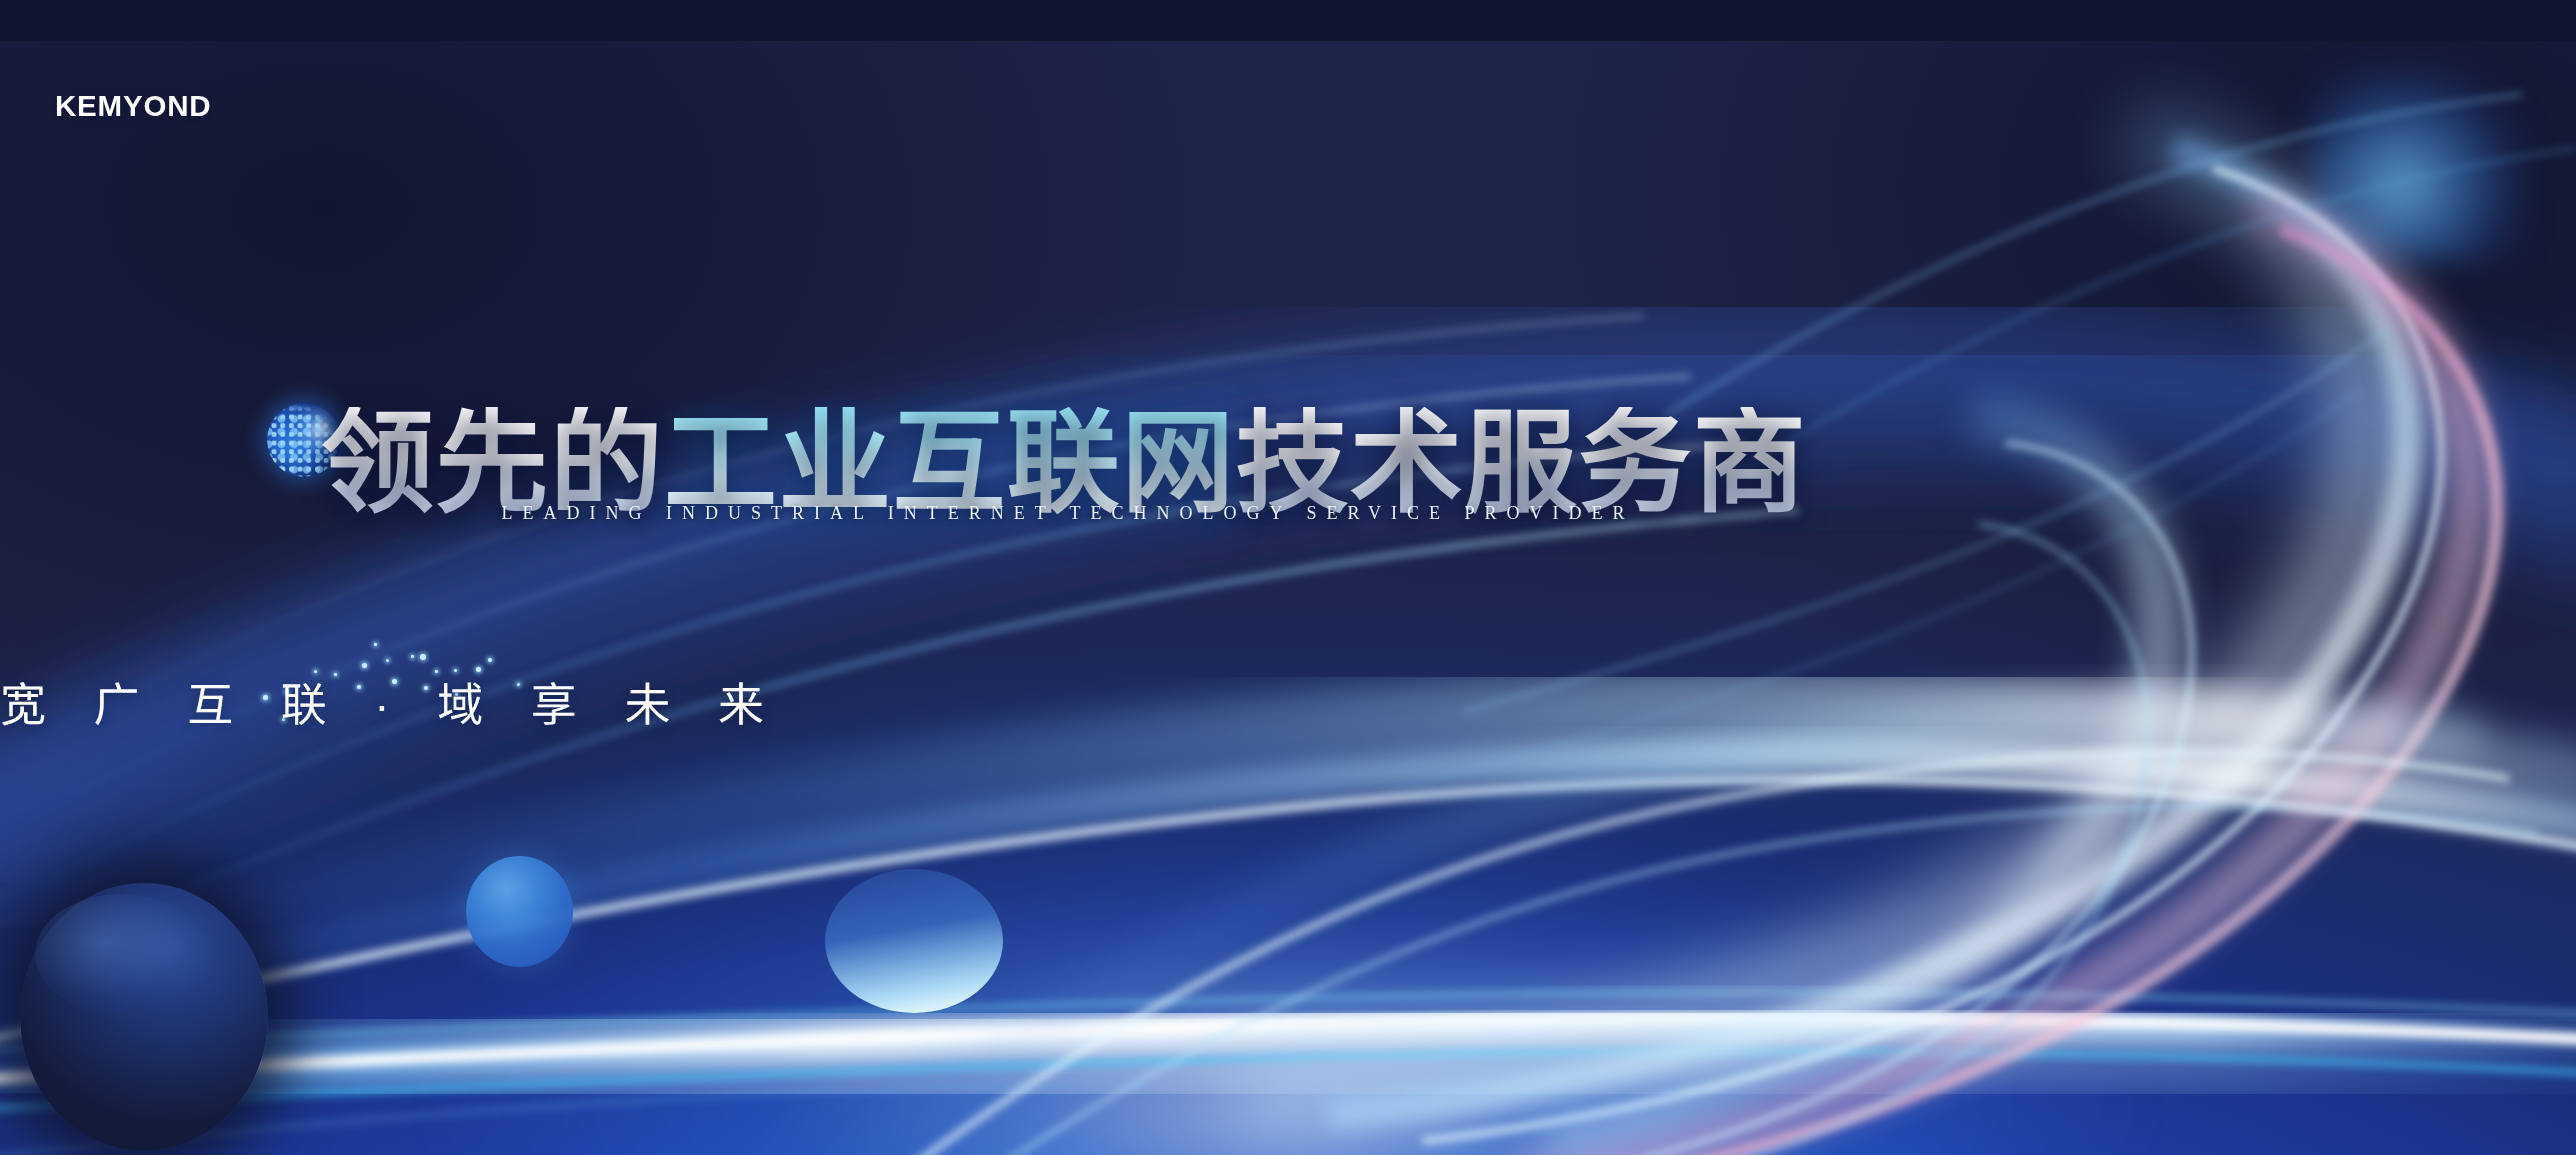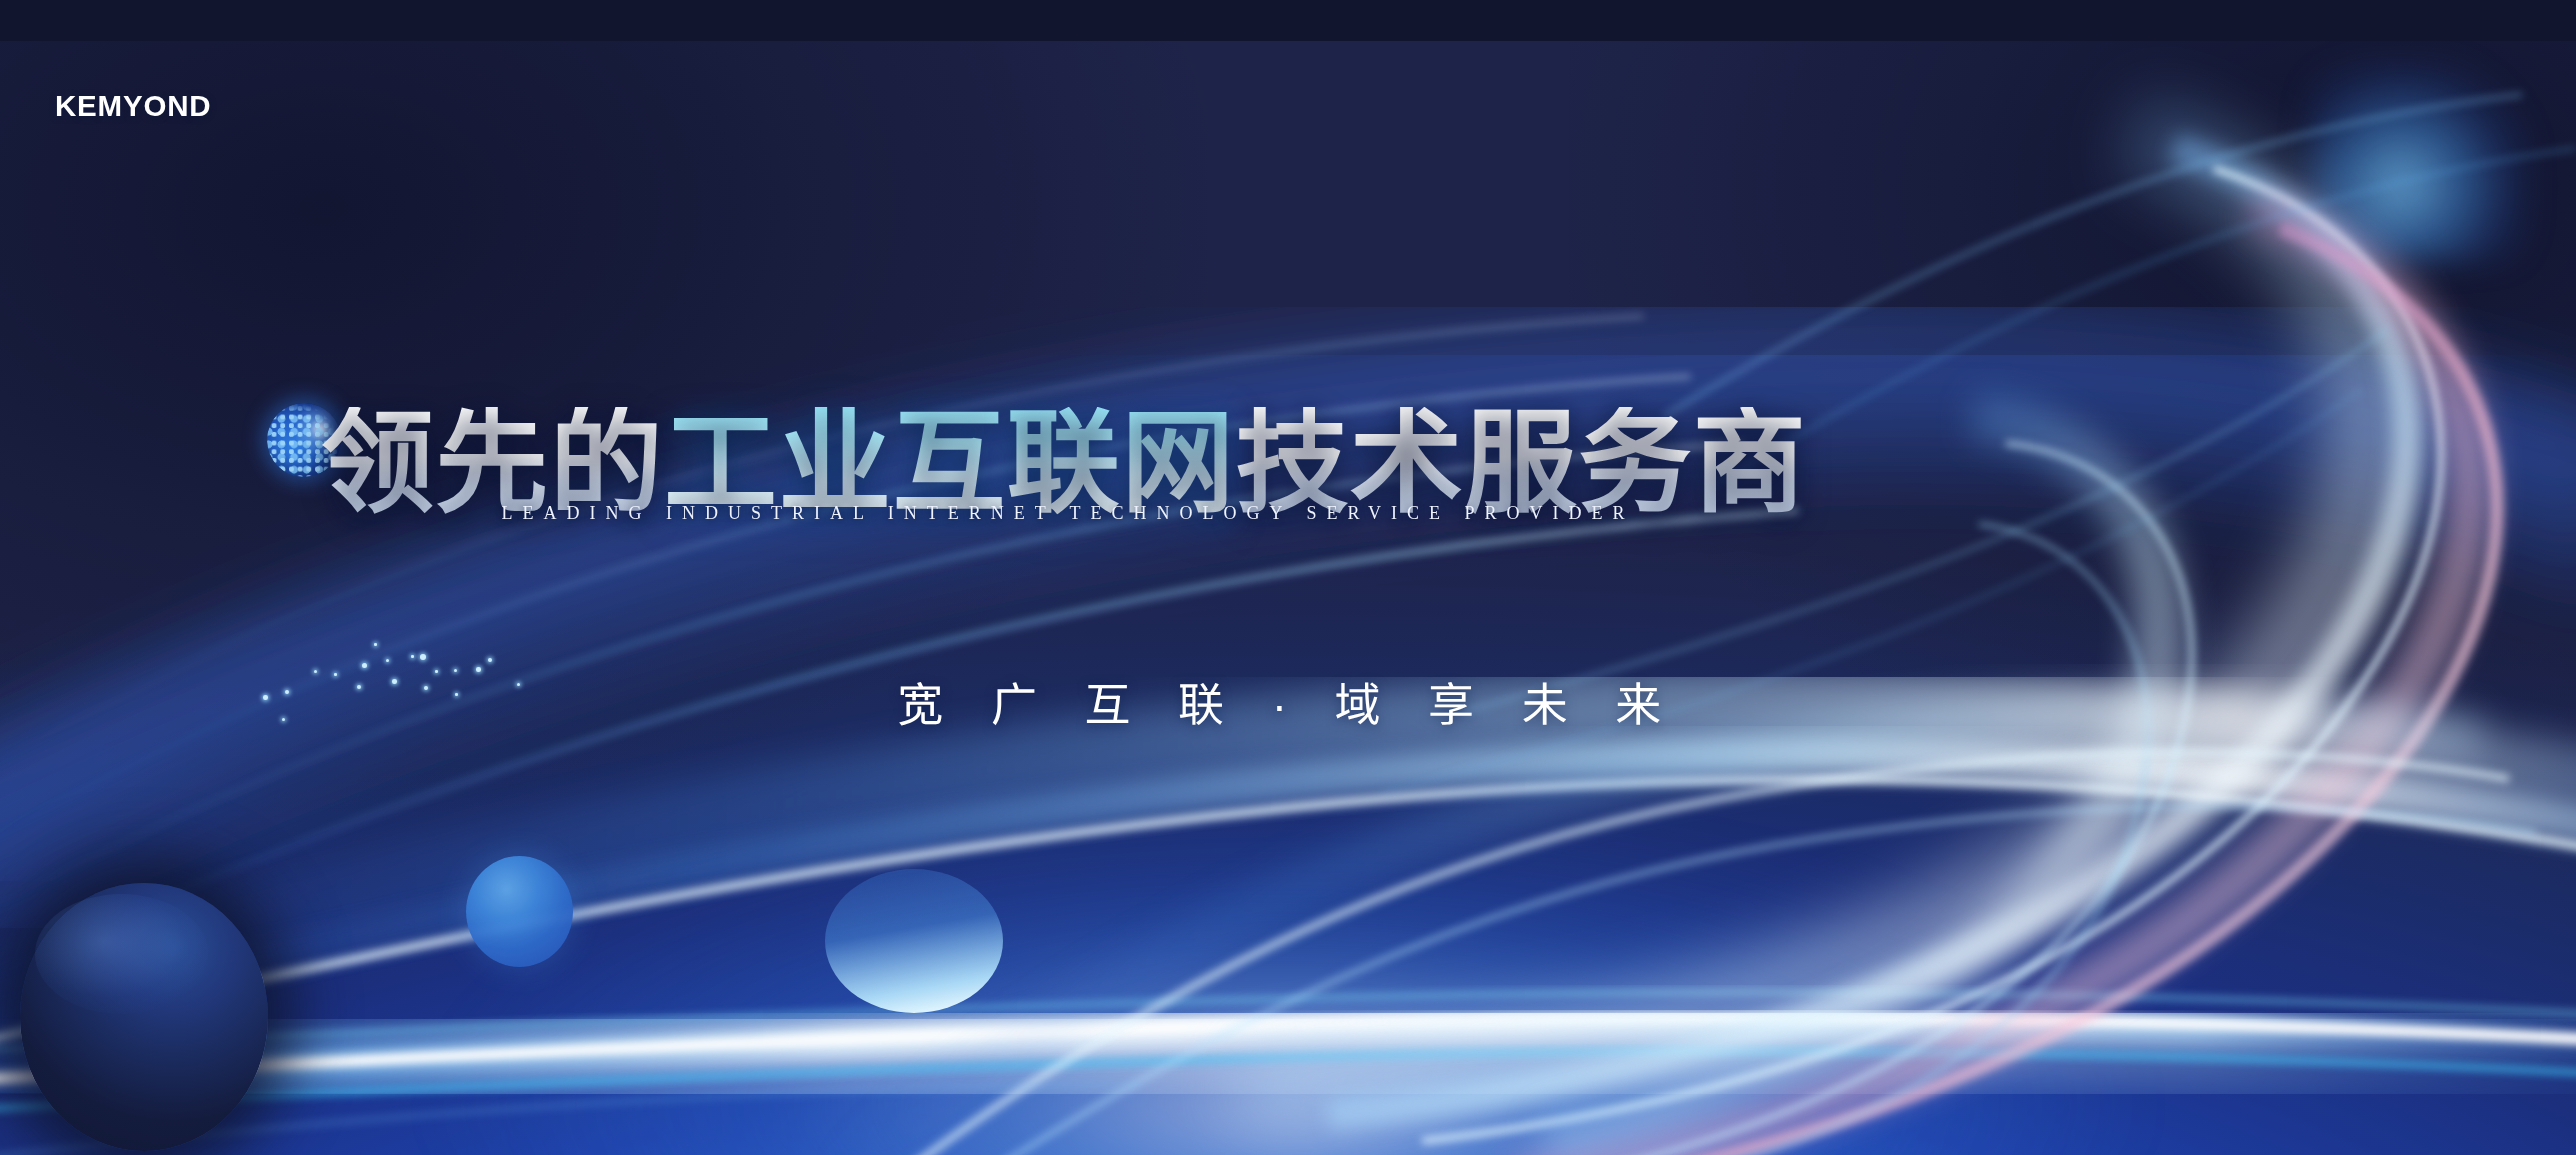--- a/index.html
+++ b/index.html
@@ -134,21 +134,20 @@
     font-family:"Liberation Serif","DejaVu Serif",serif;
     font-size:18px;font-weight:400;
     letter-spacing:10px;
     color:#eef3ff;
     white-space:nowrap;
     text-shadow:0 1.3px 6.7px rgba(10,20,60,.6);
   }
 
   .tagline{
     position:absolute;left:0;top:627px;width:2576px;
-    text-align:center;
     font-size:46px;font-weight:300;
     letter-spacing:17.4px;
     color:#ffffff;
     white-space:nowrap;
     text-shadow:0 2px 10.7px rgba(10,25,70,.55);
   }
 </style>
 </head>
 <body>
 

